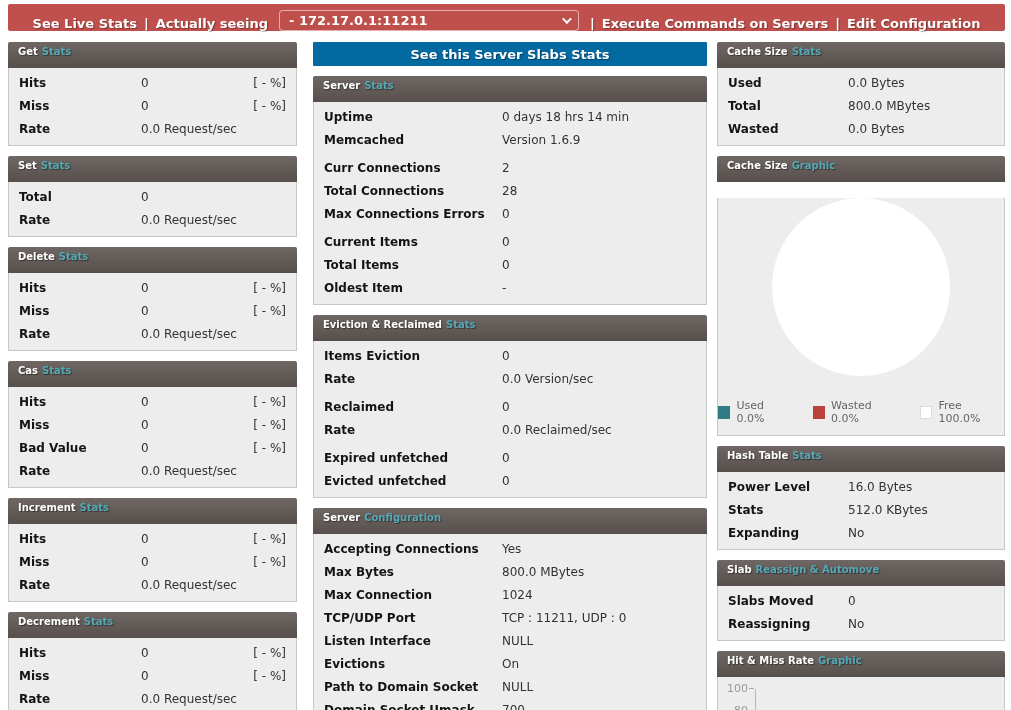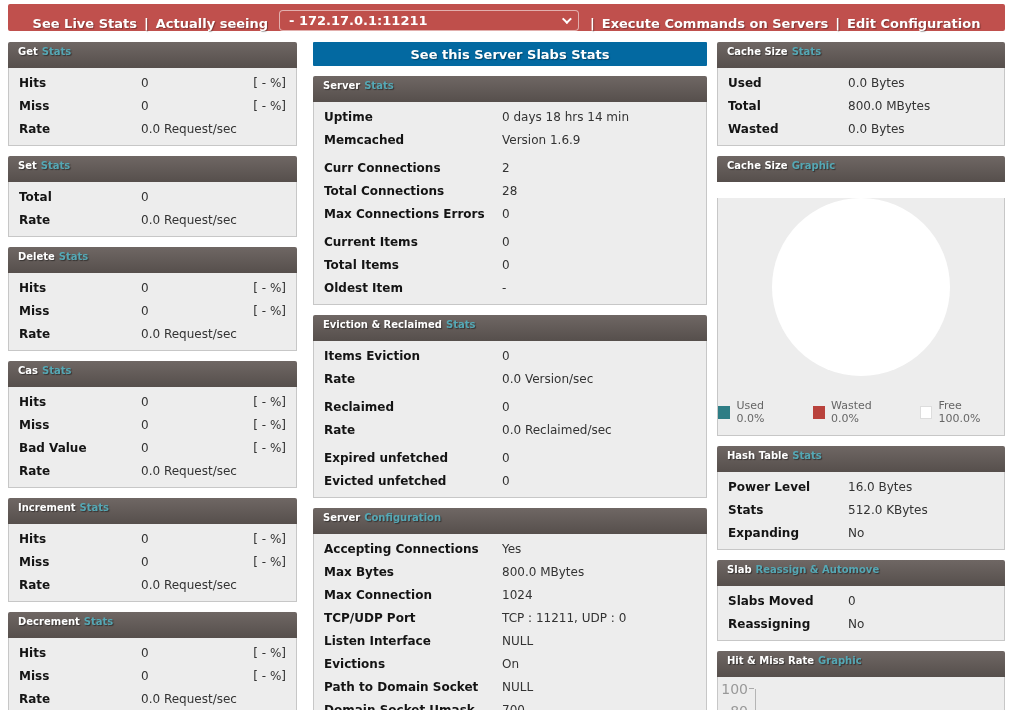--- a/index.html
+++ b/index.html
@@ -111,21 +111,21 @@
   .legend-swatch.light { border: 1px solid #ddd; }
 
   
   .chart-body { height: 120px; padding: 0; }
   .y-axis {
     position: absolute; left: 37px; top: 12px; bottom: 0;
     width: 1px; background: #b5b5b5;
   }
   .ytick {
     position: absolute; left: 0; width: 30px;
-    text-align: right; font-size: 14px; color: #999; line-height: 12px;
+    text-align: right; font-size: 11px; color: #999; line-height: 12px;
   }
   .ytick::after {
     content: ""; position: absolute; right: -6px; top: 5px;
     width: 5px; height: 1px; background: #aaa;
   }
 </style>
 </head>
 <body>
 
 <div class="topbar">

